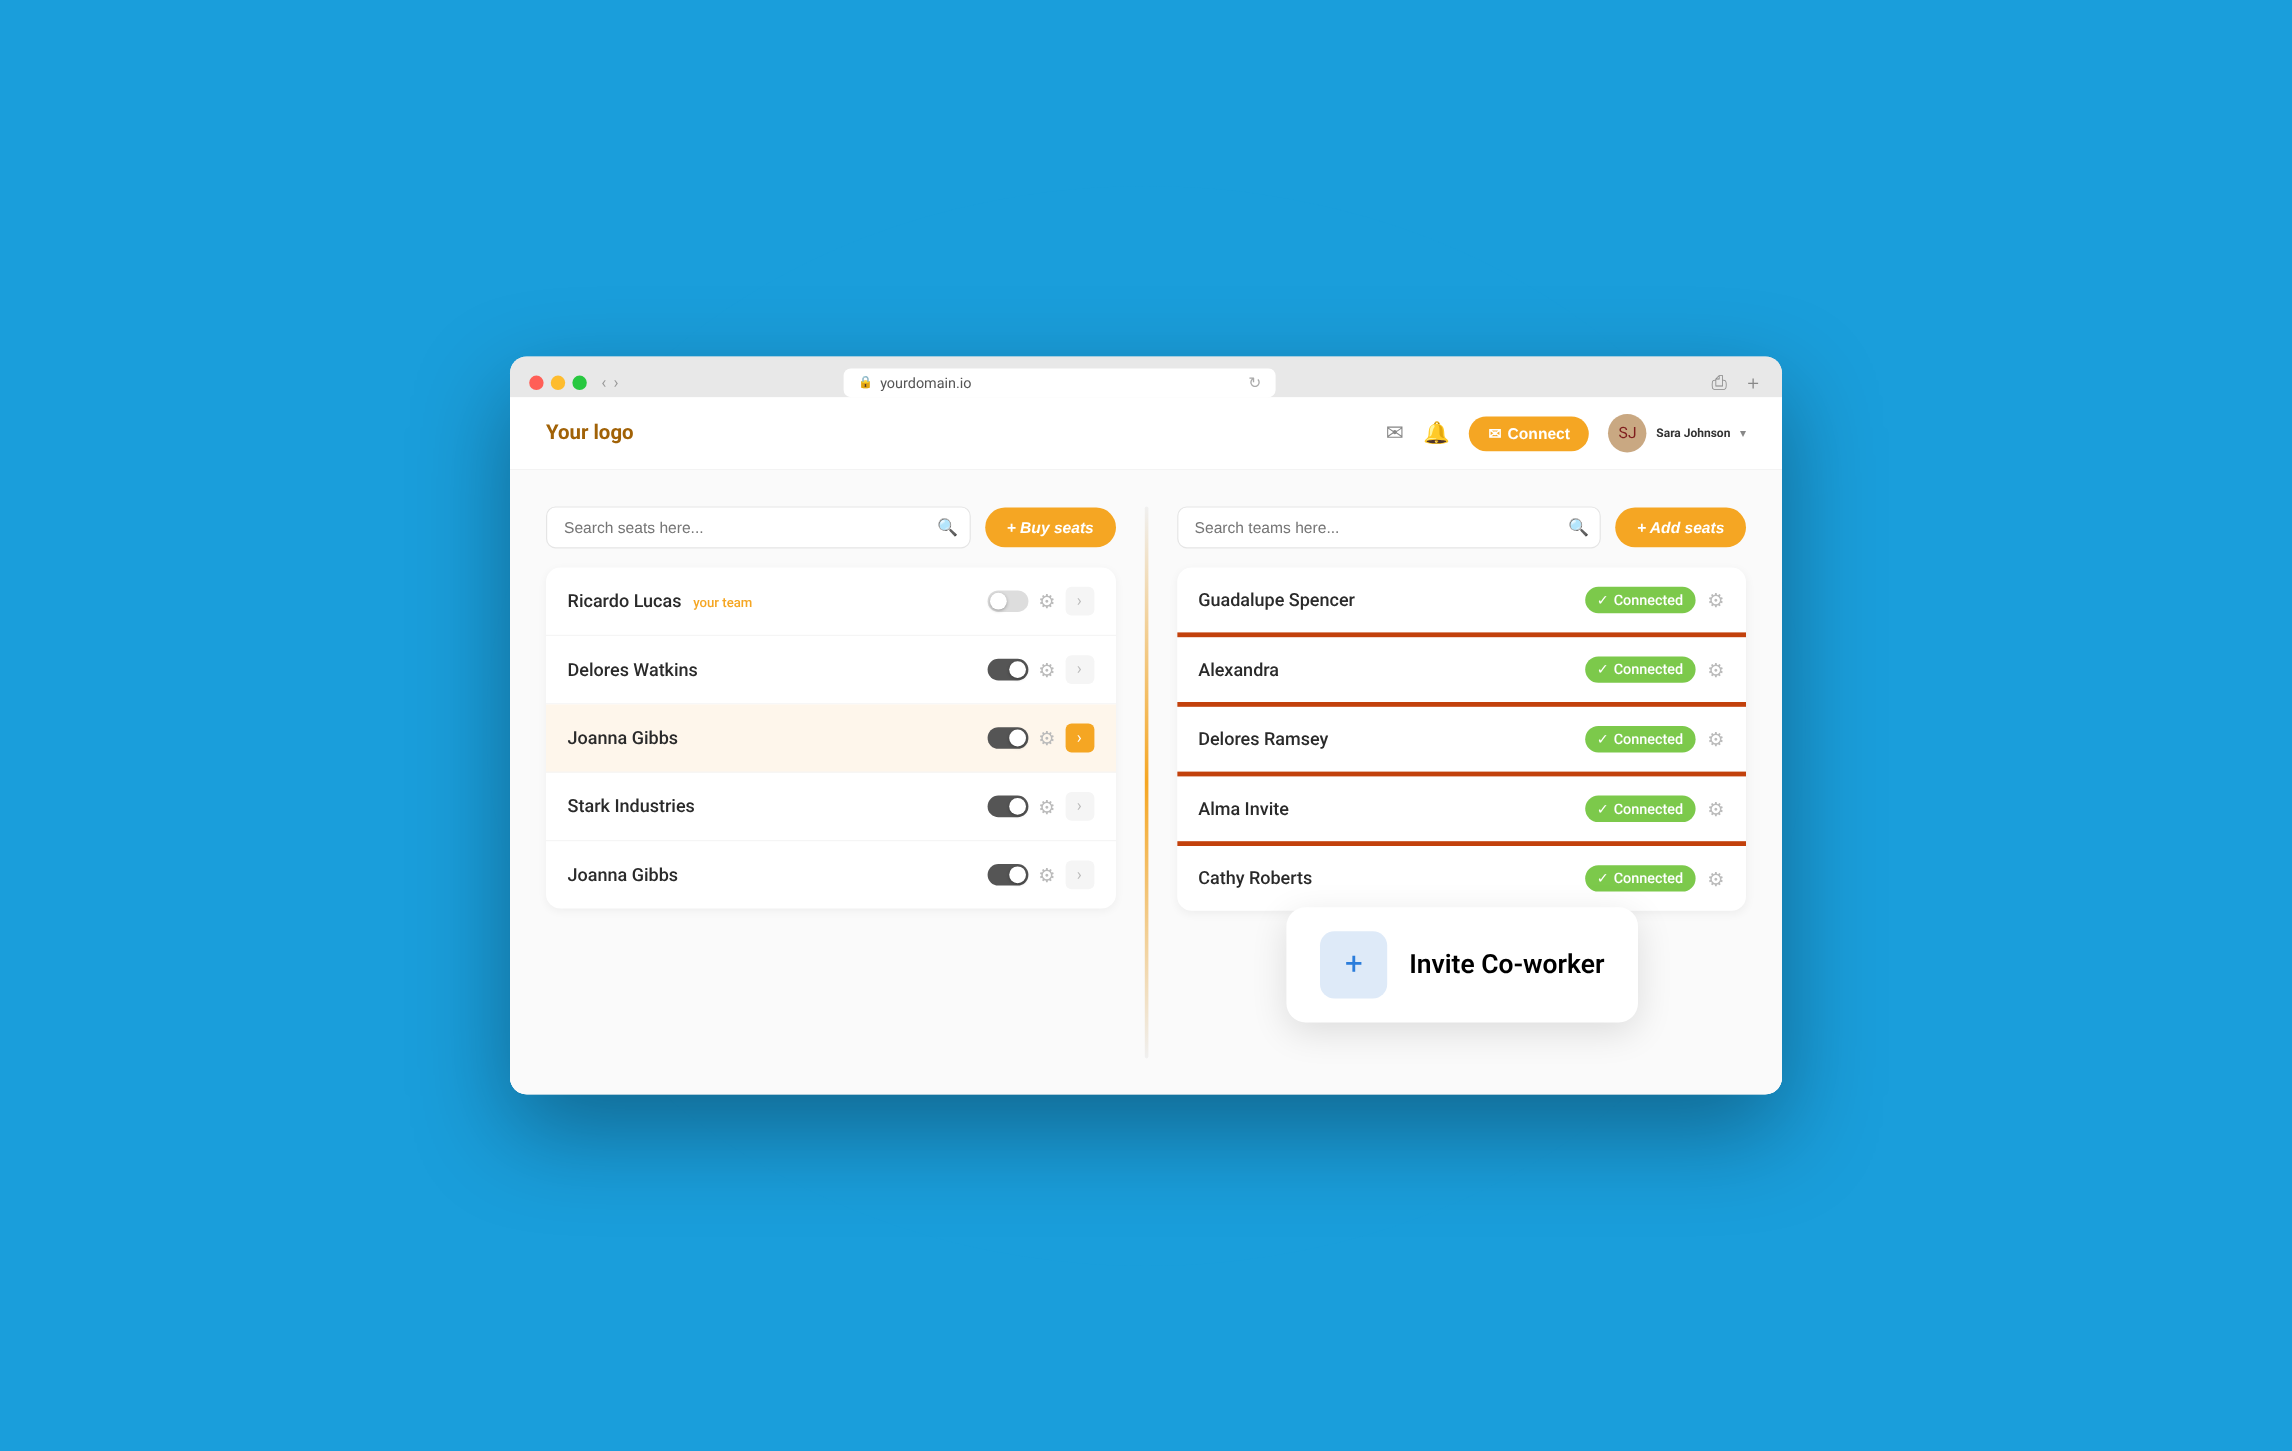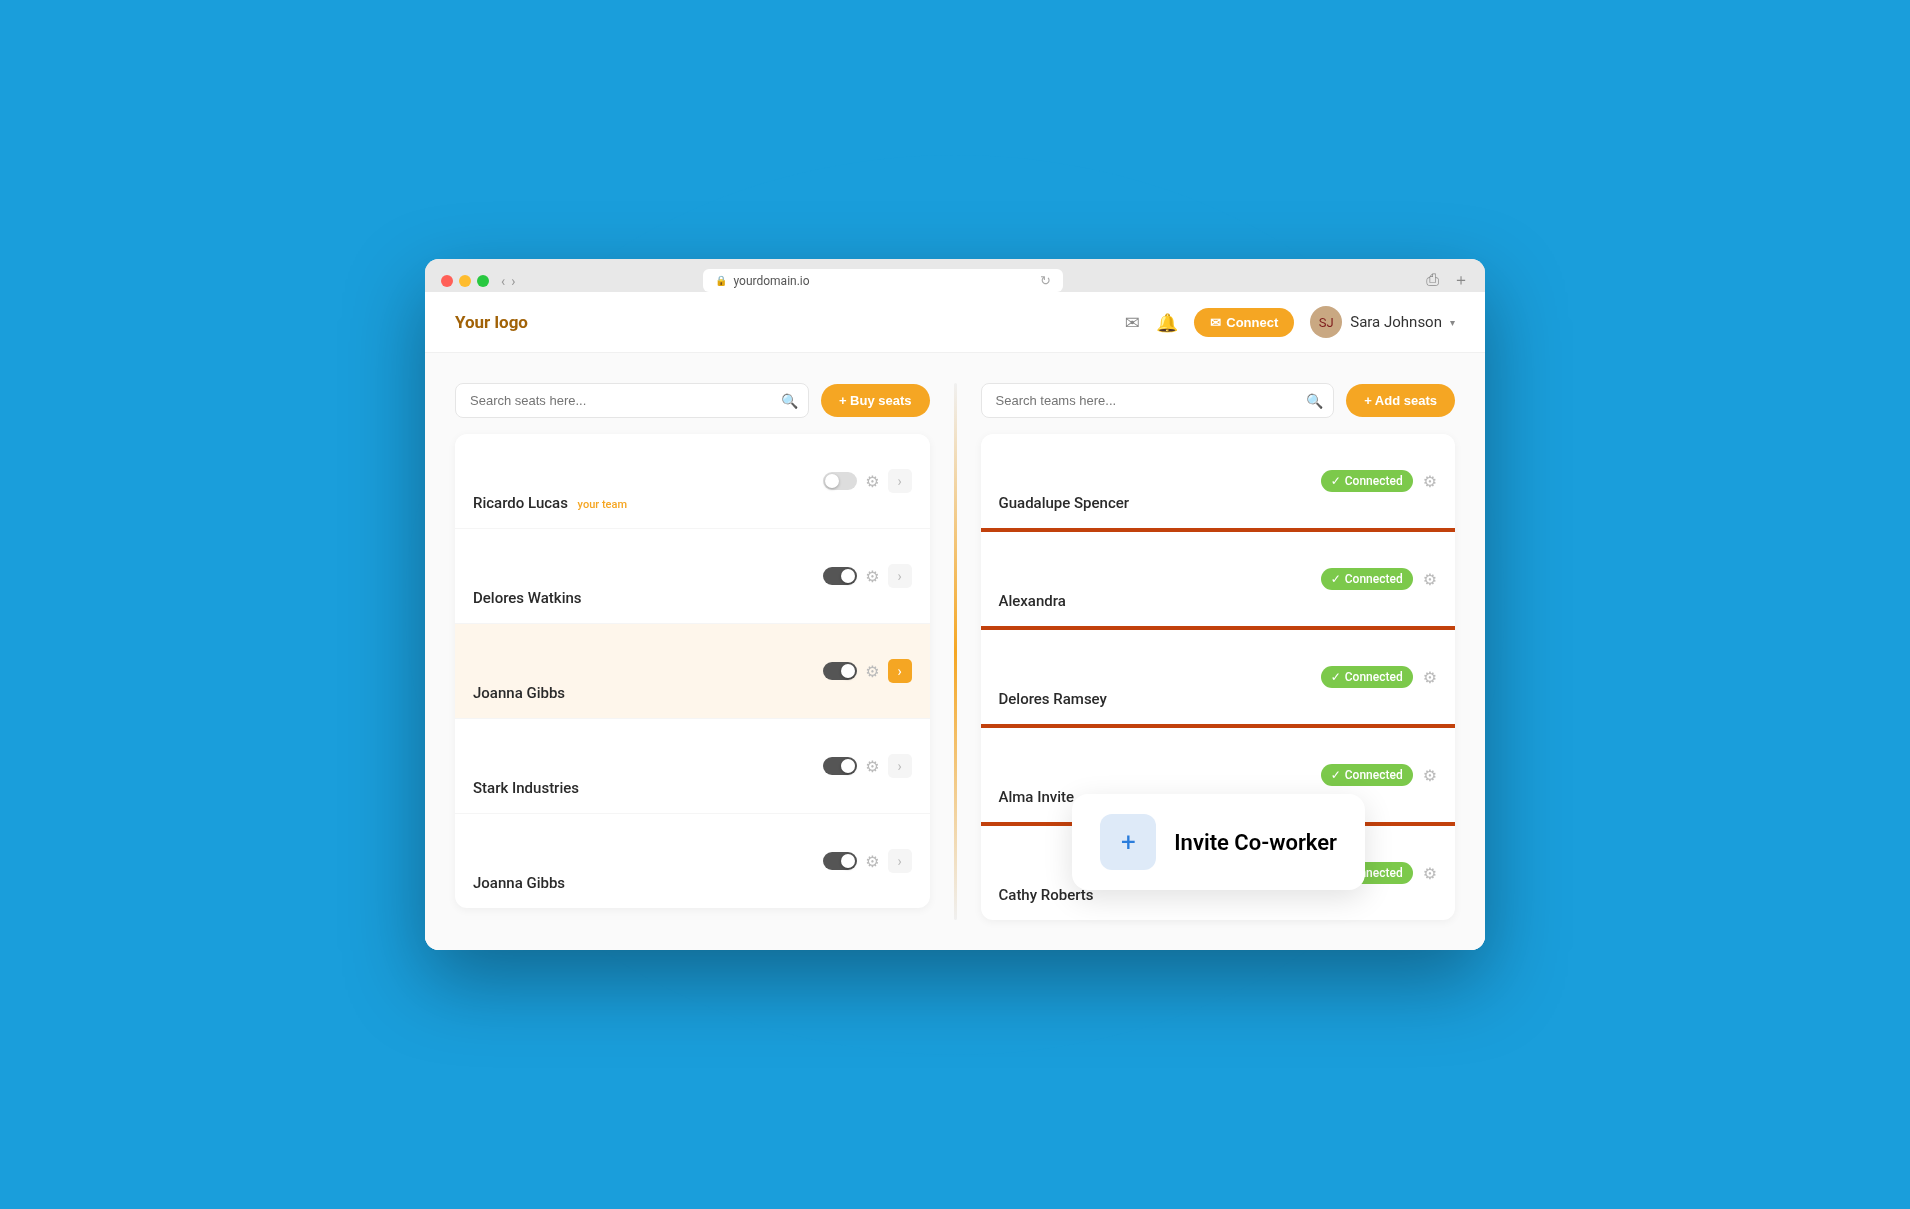--- a/index.html
+++ b/index.html
@@ -154,23 +154,23 @@
       background: #c9a882;
       overflow: hidden;
       display: flex;
       align-items: center;
       justify-content: center;
       font-size: 13px;
       color: #7f1d1d;
     }
 
     .user-name {
-      font-size: 15px;
+      font-size: 10px;
       color: #333;
-      font-weight: 400;
+      font-weight: 700;
     }
 
     .chevron-down {
       color: #888;
       font-size: 10px;
     }
 
     
     .main-content {
       display: flex;
@@ -226,20 +226,21 @@
       border: none;
       border-radius: 20px;
       padding: 9px 18px;
       font-size: 13px;
       font-weight: 600;
       cursor: pointer;
       display: flex;
       align-items: center;
       gap: 5px;
       white-space: nowrap;
+      font-style: italic;
     }
 
     
     .list-container {
       background: white;
       border-radius: 12px;
       overflow: hidden;
       box-shadow: 0 2px 8px rgba(0,0,0,0.05);
     }
 
@@ -257,21 +258,20 @@
 
     .list-item.active {
       background: #fef6eb;
     }
 
     .item-name {
       flex: 1;
       font-size: 15px;
       color: #2a2a2a;
       font-weight: 500;
-      margin-top: 44px;
     }
 
     .item-tag {
       font-size: 11px;
       color: #f5a623;
       font-weight: 500;
       margin-left: 6px;
     }
 
     .item-controls {

